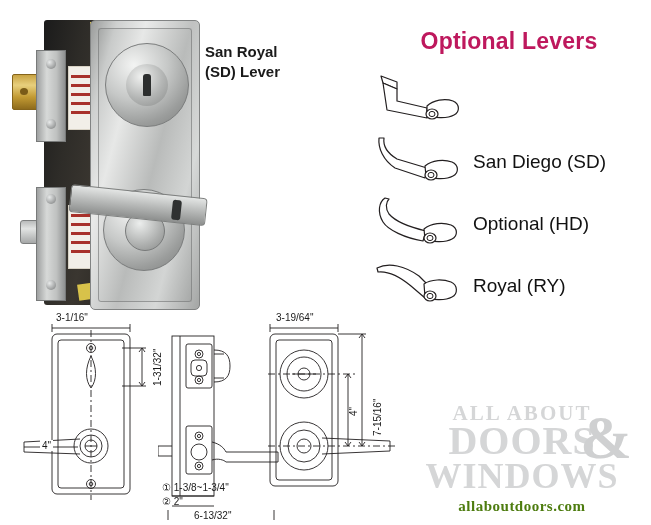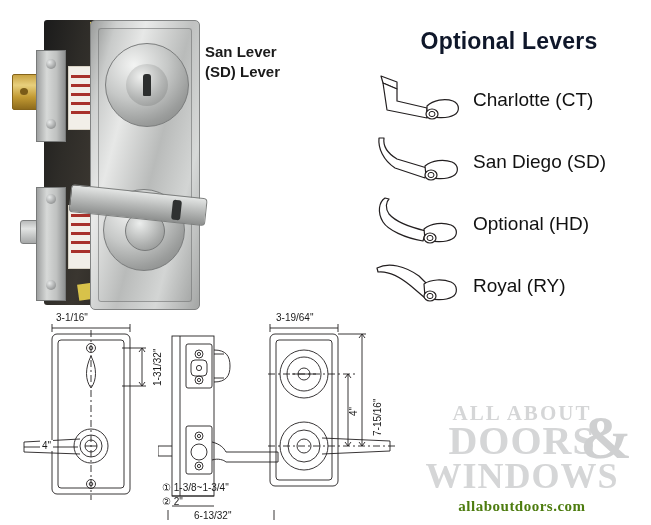--- a/index.html
+++ b/index.html
@@ -101,21 +101,21 @@
     position:absolute;left:160px;top:188px;width:9px;height:20px;background:#2f3131;border-radius:3px;transform:rotate(6deg);
   }
 
   
   #sd-callout{left:205px;top:42px;width:118px;}
   #sd-callout div{font-size:15px;font-weight:bold;color:#1a1a1a;line-height:1.35;}
 
   
   #optional-levers{left:375px;top:28px;width:268px;}
   #optional-levers h2{
-    margin:0 0 14px 0;font-size:23px;font-weight:bold;color:#0f172a;text-align:center;letter-spacing:.2px;
+    margin:0 0 14px 0;font-size:23px;font-weight:bold;color:#be185d;text-align:center;letter-spacing:.2px;
   }
   .lever-row{display:flex;align-items:center;height:62px;}
   .lever-art{width:92px;flex:0 0 92px;}
   .lever-name{font-size:19px;color:#111;padding-left:6px;white-space:nowrap;}
 
   
   #dim-front{left:22px;top:312px;width:140px;height:200px;}
   #dim-edge{left:158px;top:330px;width:128px;height:195px;}
   #dim-side{left:262px;top:312px;width:140px;height:190px;}
   .dimtxt{font-size:10px;color:#1a1a1a;font-family:"Liberation Sans",sans-serif;white-space:nowrap;}
@@ -168,40 +168,39 @@
     </div>
     <div class="knob lever-rose">
       <div class="hub"></div>
     </div>
   </div>
   <div class="lever-arm"></div>
   <div class="lever-kw"></div>
 </div>
 
 <div class="abs" id="sd-callout">
-  <div>San Lever</div>
+  <div>San Royal</div>
   <div>(SD) Lever</div>
 </div>
 
 <div class="abs" id="optional-levers">
   <h2>Optional Levers</h2>
 
   <div class="lever-row">
     <div class="lever-art">
       <svg width="92" height="56" viewBox="0 0 92 56">
         <g fill="#ffffff" stroke="#231f20" stroke-width="1.2" stroke-linejoin="round">
           <path d="M6 6 L22 12 L22 19 L8 13 Z"></path>
           <path d="M8 13 L22 19 L22 31 L52 38 L52 48 L12 40 L8 13 Z"></path>
           <path d="M52 36 C58 30 70 28 78 31 C85 34 85 42 79 45 C72 49 58 48 52 45 Z"></path>
           <ellipse cx="57" cy="44" rx="6" ry="5"></ellipse>
         </g>
         <ellipse cx="57" cy="44" rx="3" ry="2.6" fill="#ffffff" stroke="#231f20" stroke-width="1"></ellipse>
       </svg>
     </div>
-    <div class="lever-name">Charlotte (CT)</div>
   </div>
 
   <div class="lever-row">
     <div class="lever-art">
       <svg width="92" height="56" viewBox="0 0 92 56">
         <g fill="#ffffff" stroke="#231f20" stroke-width="1.2" stroke-linejoin="round">
           <path d="M4 6 C3 16 8 28 20 36 L50 46 L52 36 L22 27 C12 21 8 13 9 6 Z"></path>
           <path d="M50 34 C57 28 69 27 77 30 C84 33 84 41 78 44 C71 48 57 47 51 44 Z"></path>
           <ellipse cx="56" cy="43" rx="6" ry="5"></ellipse>
         </g>

